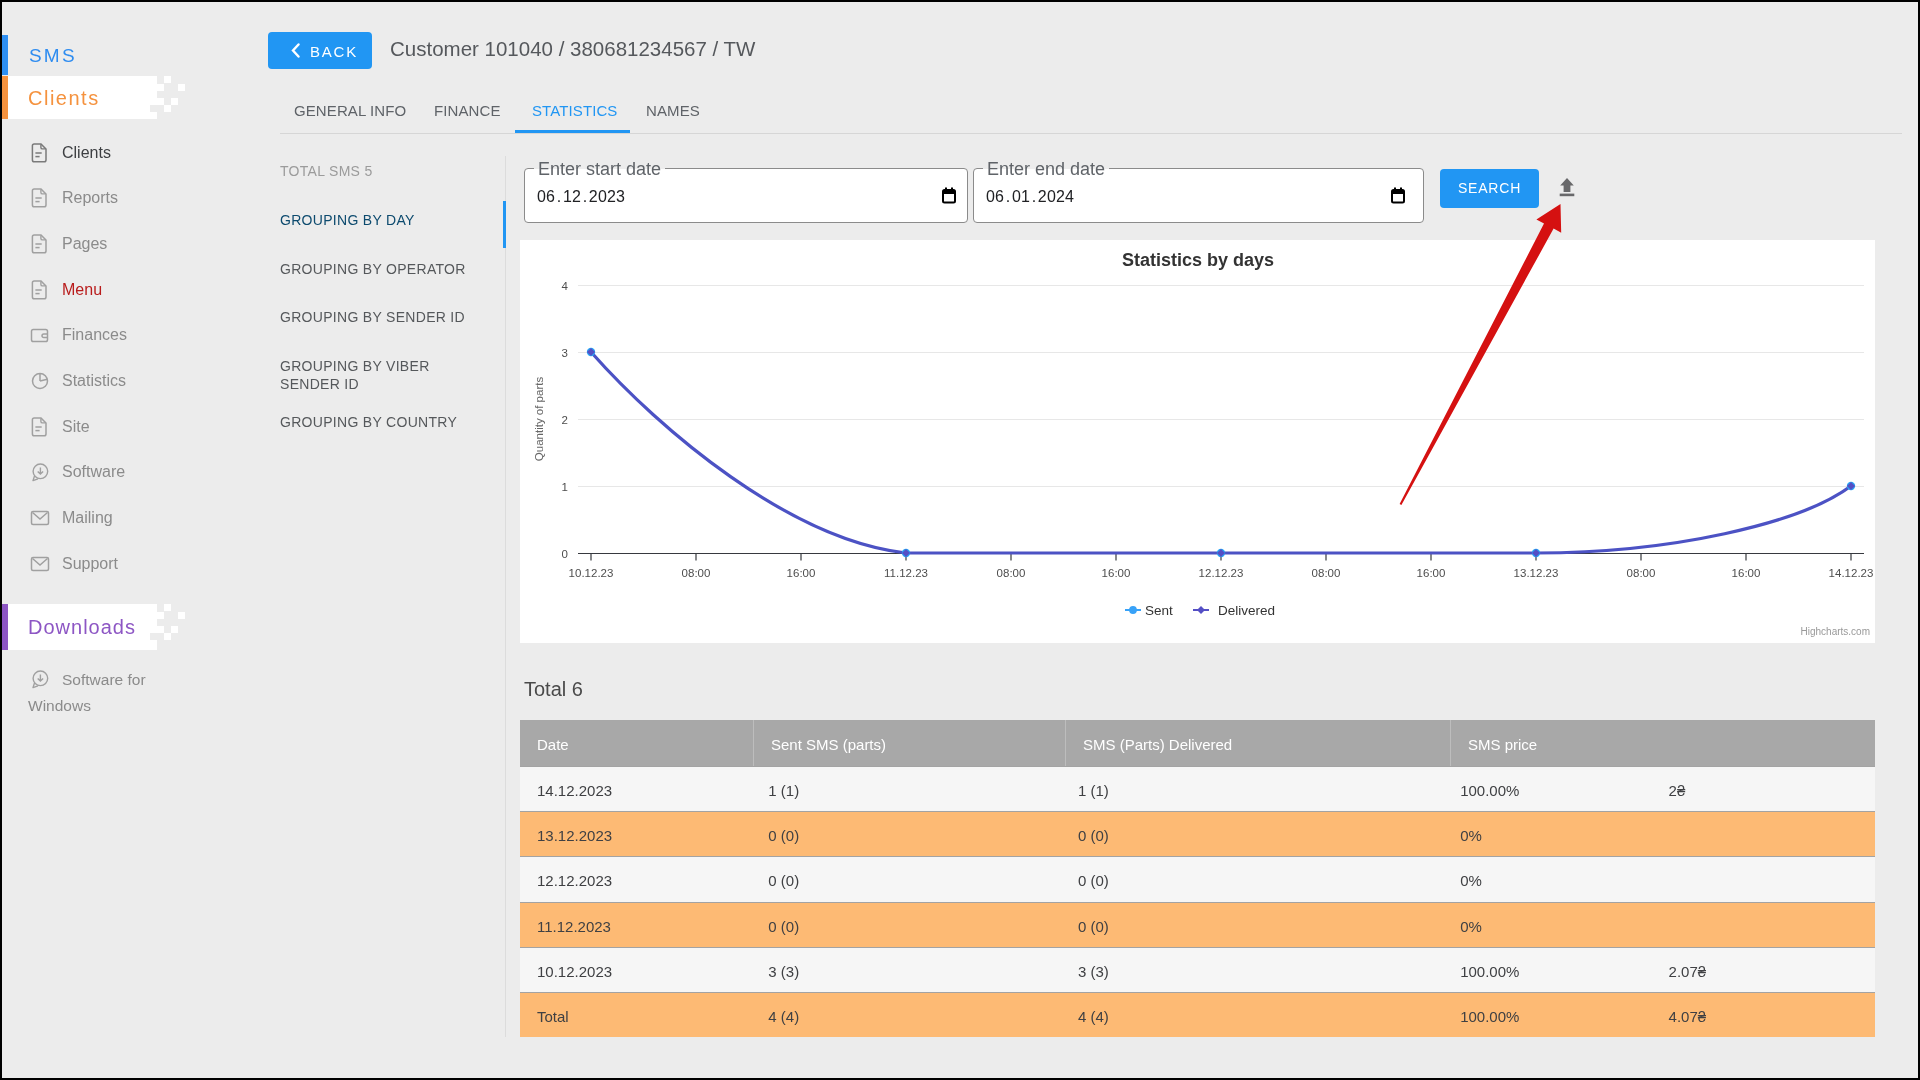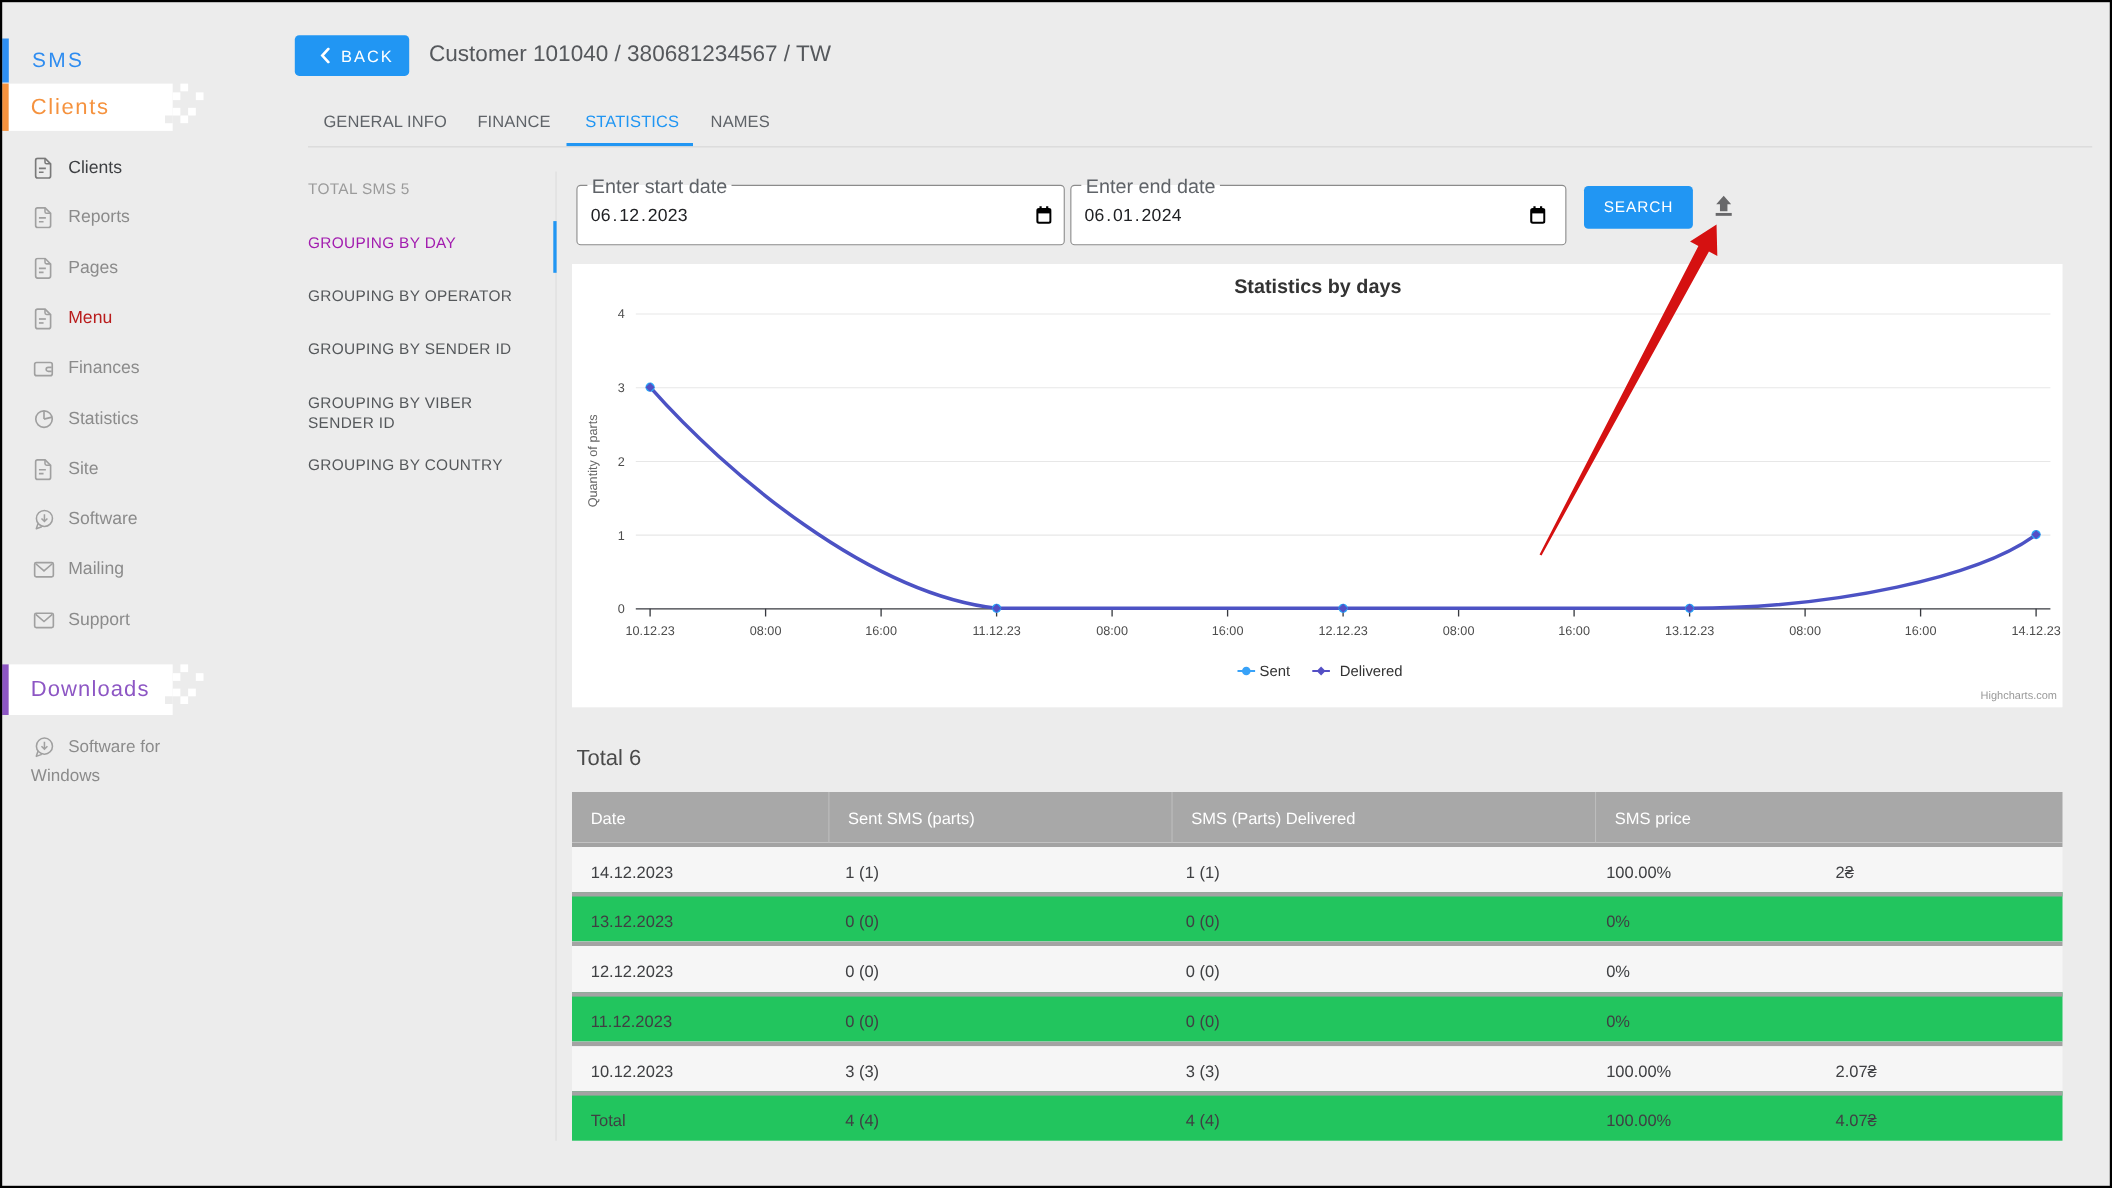--- a/index.html
+++ b/index.html
@@ -39,24 +39,24 @@
 .fldval{position:absolute;left:12px;top:19px;font-size:16px;color:#202124;letter-spacing:0.2px}
 #search{position:absolute;left:1440px;top:169px;width:99px;height:39px;background:#2196f3;border-radius:4px;color:#fff;font-size:14px;letter-spacing:0.8px;text-align:center;line-height:39px}
 
 #chartbox{position:absolute;left:520px;top:240px;width:1355px;height:403px;background:#fff}
 
 #total6{position:absolute;left:524px;top:678px;font-size:20px;color:#4a4a4a}
 #tbl{position:absolute;left:520px;top:720px;width:1355px}
 .thead{height:46px;background:#a8a8a8;display:flex}
 .thead div{color:#fff;font-size:15px;padding:16px 0 0 17px;border-left:1px solid #bdbdbd}
 .thead div:first-child{border-left:none}
-.trow{display:flex;border-top:4px solid #a3a3a3;height:45.2px}
+.trow{display:flex;border-top:1px solid #a3a3a3;height:45.2px}
 .trow div{font-size:15px;color:#3f4043;padding:15px 0 0 17px}
 .c1{width:233px}.c2{width:312px}.c3{width:385px}.c4{width:210px}.c5{width:225px}
-.rg{background:#f6f6f6}.rw{background:#22c55e}
+.rg{background:#f6f6f6}.rw{background:#fdba74}
 </style>
 </head>
 <body>
 <div id="frame"></div>
 
 <div class="bar" id="bar-sms"></div>
 <div class="bar" id="bar-cli"></div>
 <div class="bar" id="bar-dl"></div>
 <div class="band" id="band-cli"></div>
 <div class="band" id="band-dl"></div>
@@ -159,21 +159,21 @@
 <div class="tab" style="left:294px">GENERAL INFO</div>
 <div class="tab" style="left:434px">FINANCE</div>
 <div class="tab" style="left:532px;color:#2196f3">STATISTICS</div>
 <div class="tab" style="left:646px">NAMES</div>
 <div id="tab-underline"></div>
 <div id="tabs-line"></div>
 
 <div id="vline"></div>
 <div id="vline-blue"></div>
 <div class="sn" style="top:163px;color:#9b9b9b">TOTAL SMS 5</div>
-<div class="sn" style="top:212px;color:#a21caf">GROUPING BY DAY</div>
+<div class="sn" style="top:212px;color:#0c4a6e">GROUPING BY DAY</div>
 <div class="sn" style="top:261px">GROUPING BY OPERATOR</div>
 <div class="sn" style="top:309px">GROUPING BY SENDER ID</div>
 <div class="sn" style="top:357px;line-height:18px">GROUPING BY VIBER<br>SENDER ID</div>
 <div class="sn" style="top:414px">GROUPING BY COUNTRY</div>
 
 <div class="fld" style="left:524px;width:444px">
     <div class="fldlab">Enter start date</div>
     <div class="fldval">06 . 12 . 2023</div>
   </div>
 <div class="fld" style="left:973px;width:451px">

